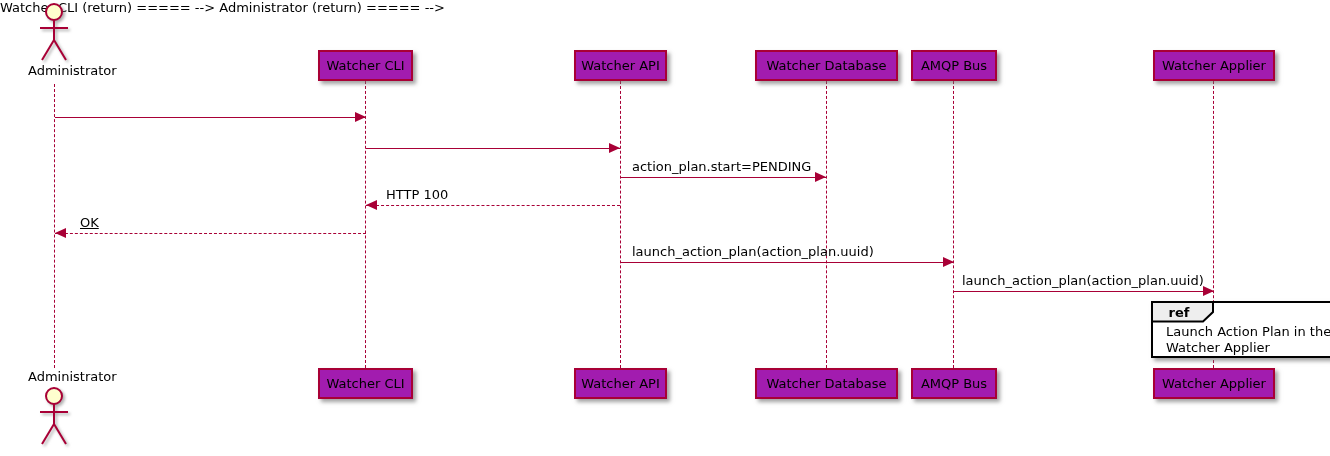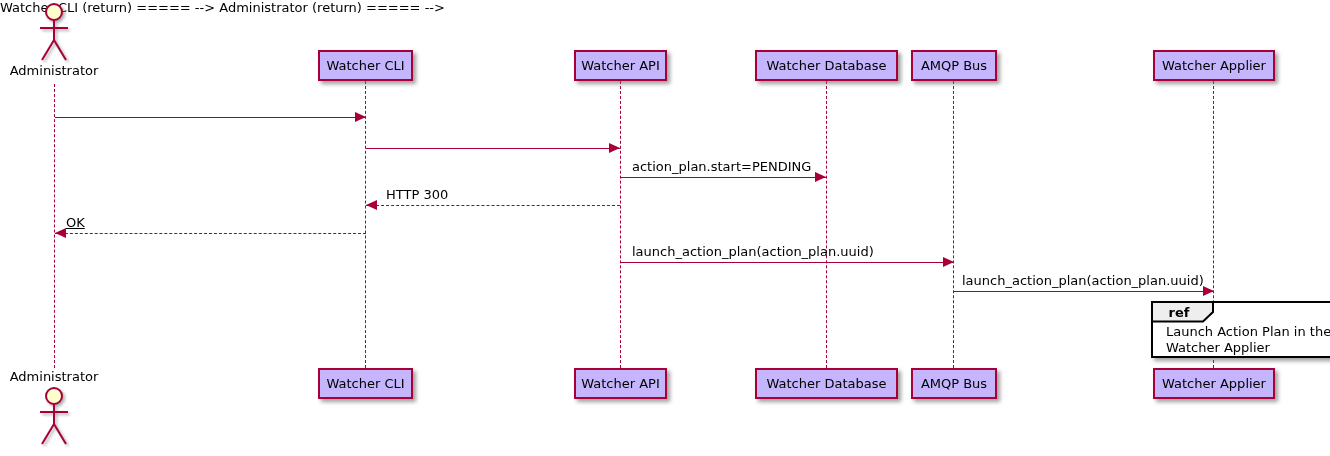--- a/index.html
+++ b/index.html
@@ -3,35 +3,35 @@
 <meta charset="utf-8">
 <style>
   html,body { margin:0; padding:0; background:#ffffff; }
   #canvas {
     position:relative; width:1330px; height:456px; overflow:hidden;
     background:#ffffff;
     font-family:"DejaVu Sans", sans-serif; font-size:13px; color:#000;
   }
   .pbox {
     position:absolute; box-sizing:border-box; height:31px;
-    background:#c4b5fd; border:2px solid #A80036;
+    background:#a21caf; border:2px solid #A80036;
     display:flex; align-items:center; justify-content:center;
     white-space:nowrap; box-shadow:3px 3px 4px rgba(110,110,110,.65);
   }
   .lifeline { position:absolute; width:0; border-left:1px dashed #A80036; }
   .msg-line { position:absolute; height:0; border-top:1px solid #A80036; }
   .msg-line.dashed { border-top-style:dashed; }
   .arrow-r { position:absolute; width:0; height:0;
     border-top:5px solid transparent; border-bottom:5px solid transparent;
     border-left:11px solid #A80036; }
   .arrow-l { position:absolute; width:0; height:0;
     border-top:5px solid transparent; border-bottom:5px solid transparent;
     border-right:11px solid #A80036; }
   .msg-label { position:absolute; white-space:nowrap; line-height:14px; }
-  .actor-label { position:absolute; width:108px; text-align:center; line-height:15px; }
+  .actor-label { position:absolute; width:108px; text-align:left; line-height:15px;margin-left:28px; }
   .actor-fig { position:absolute; filter:drop-shadow(2.5px 2.5px 1.5px rgba(120,120,120,.6)); }
   .ref-box {
     position:absolute; box-sizing:border-box; background:#ffffff;
     border:2px solid #000000; box-shadow:3px 3px 4px rgba(110,110,110,.65);
   }
   .ref-tab { position:absolute; left:-2px; top:-2px; }
   .ref-keyword { position:absolute; left:0; top:1px; width:52px; text-align:center;
     font-weight:bold; line-height:17px; }
   .ref-line { position:absolute; left:13px; white-space:nowrap; line-height:16px; }
 </style>
@@ -82,26 +82,26 @@
   
   <div class="msg-line" style="left:366px; top:148px; width:254px;"></div>
   <div class="arrow-r" style="left:609px; top:143px;"></div>
 
   
   <div class="msg-label" style="left:632px; top:160px;">action_plan.start=PENDING</div>
   <div class="msg-line" style="left:621px; top:177px; width:205px;"></div>
   <div class="arrow-r" style="left:815px; top:172px;"></div>
 
    Watcher CLI (return) ===== --&gt;
-  <div class="msg-label" style="left:386px; top:188px;">HTTP 300</div>
+  <div class="msg-label" style="left:386px; top:188px;">HTTP 100</div>
   <div class="msg-line dashed" style="left:366px; top:205px; width:254px;"></div>
   <div class="arrow-l" style="left:366px; top:200px;"></div>
 
    Administrator (return) ===== --&gt;
-  <div class="msg-label" style="left:66px; top:216px;text-decoration:underline;">OK</div>
+  <div class="msg-label" style="left:80px; top:216px;text-decoration:underline;">OK</div>
   <div class="msg-line dashed" style="left:55px; top:233px; width:311px;"></div>
   <div class="arrow-l" style="left:55px; top:228px;"></div>
 
   
   <div class="msg-label" style="left:632px; top:245px;">launch_action_plan(action_plan.uuid)</div>
   <div class="msg-line" style="left:621px; top:262px; width:333px;"></div>
   <div class="arrow-r" style="left:943px; top:257px;"></div>
 
   
   <div class="msg-label" style="left:962px; top:274px;">launch_action_plan(action_plan.uuid)</div>

